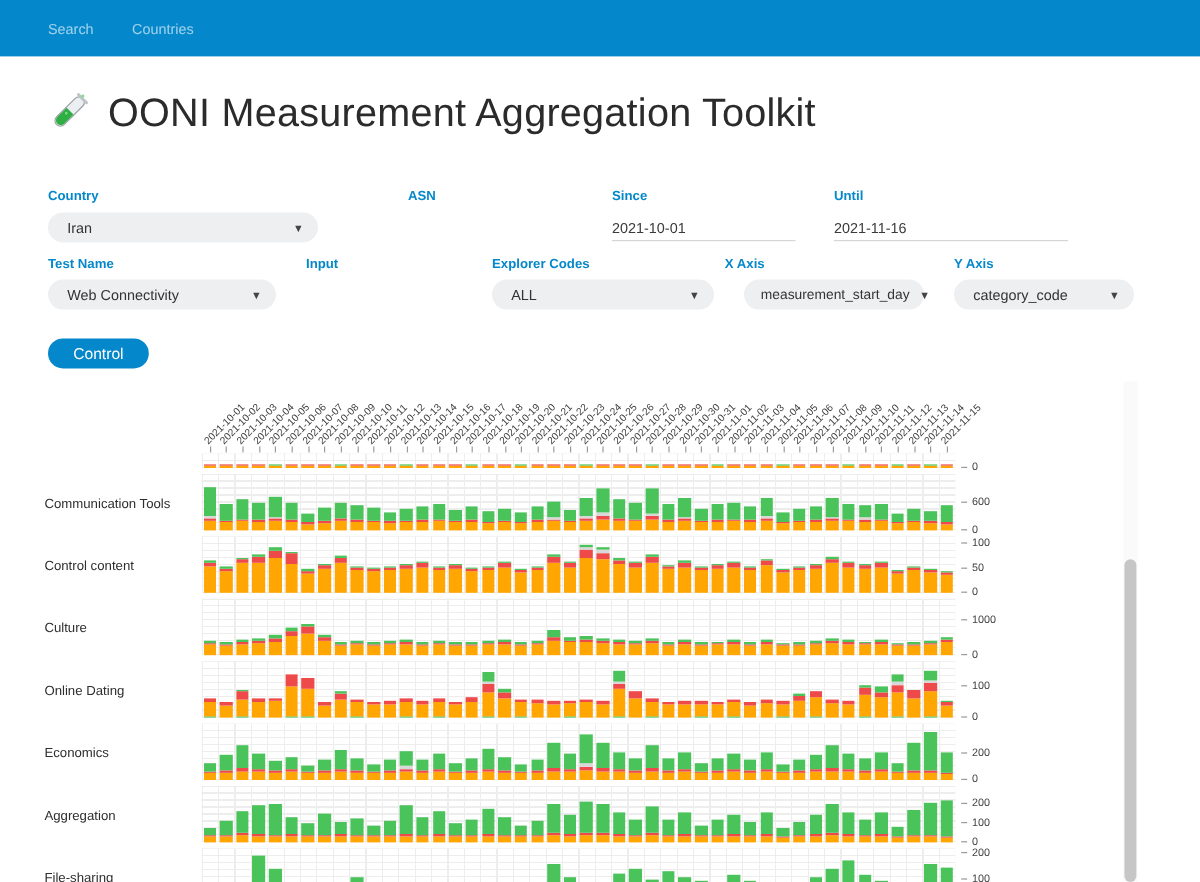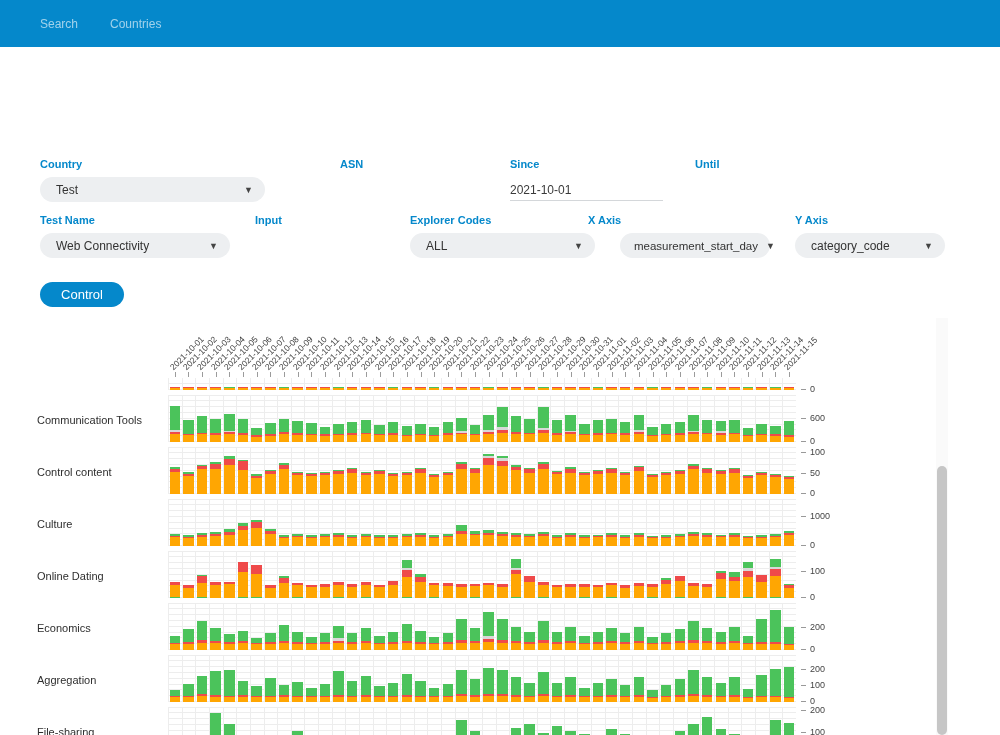--- a/index.html
+++ b/index.html
@@ -60,49 +60,62 @@
 
 <div id="stage">
 
   <div class="navbar" style="background:#0588CB;">
     <div class="nav-links">
       <span class="nav-link">Search</span>
       <span class="nav-link">Countries</span>
     </div>
   </div>
 
+  <div class="page-title-wrap">
+    <svg width="38" height="40" viewBox="0 0 38 40">
+      <g transform="rotate(45 19 20)">
+        <rect x="14.5" y="3" width="9" height="31" rx="4.5" fill="#eceff1" stroke="#9aa0a6" stroke-width="1"></rect>
+        <path d="M15 18 h8 v11 a4 4 0 0 1 -8 0 z" fill="#2fae44"></path>
+        <rect x="13" y="2.2" width="12" height="2.4" rx="1.2" fill="#bdc3c7"></rect>
+        <circle cx="18" cy="21.5" r="1.1" fill="#7ddb8b"></circle>
+      </g>
+      <circle cx="31" cy="6" r="1.3" fill="#7ddb8b"></circle>
+    </svg>
+    <h1 class="page-title">OONI Measurement Aggregation Toolkit</h1>
+  </div>
 
   <span class="field-label" style="left:40px; top:158px;">Country</span>
   <div class="pill-select" style="left:40px; top:177px; width:225px;">
-    <span>Test</span>
+    <span>Iran</span>
     <span class="caret">▼</span>
   </div>
 
   <span class="field-label" style="left:340px; top:158px;">ASN</span>
 
   <span class="field-label" style="left:510px; top:158px;">Since</span>
   <input class="uline-input" style="left: 510px; top: 179px; width: 153px;" value="2021-10-01">
 
   <span class="field-label" style="left:695px; top:158px;">Until</span>
+  <input class="uline-input" style="left: 695px; top: 179px; width: 195px;" value="2021-11-16">
 
   <span class="field-label" style="left:40px; top:214px;">Test Name</span>
   <div class="pill-select" style="left:40px; top:233px; width:190px;">
     <span>Web Connectivity</span>
     <span class="caret">▼</span>
   </div>
 
   <span class="field-label" style="left:255px; top:214px;">Input</span>
 
   <span class="field-label" style="left:410px; top:214px;">Explorer Codes</span>
   <div class="pill-select" style="left:410px; top:233px; width:185px;">
     <span>ALL</span>
     <span class="caret">▼</span>
   </div>
 
-  <span class="field-label" style="left:588px; top:214px;">X Axis</span>
+  <span class="field-label" style="left:604px; top:214px;">X Axis</span>
   <div class="pill-select" style="left:620px; top:233px; width:150px; padding-left:14px;">
     <span style="font-size:11.5px;">measurement_start_day</span>
     <span class="caret">▼</span>
   </div>
 
   <span class="field-label" style="left:795px; top:214px;">Y Axis</span>
   <div class="pill-select" style="left:795px; top:233px; width:150px;">
     <span>category_code</span>
     <span class="caret">▼</span>
   </div>

